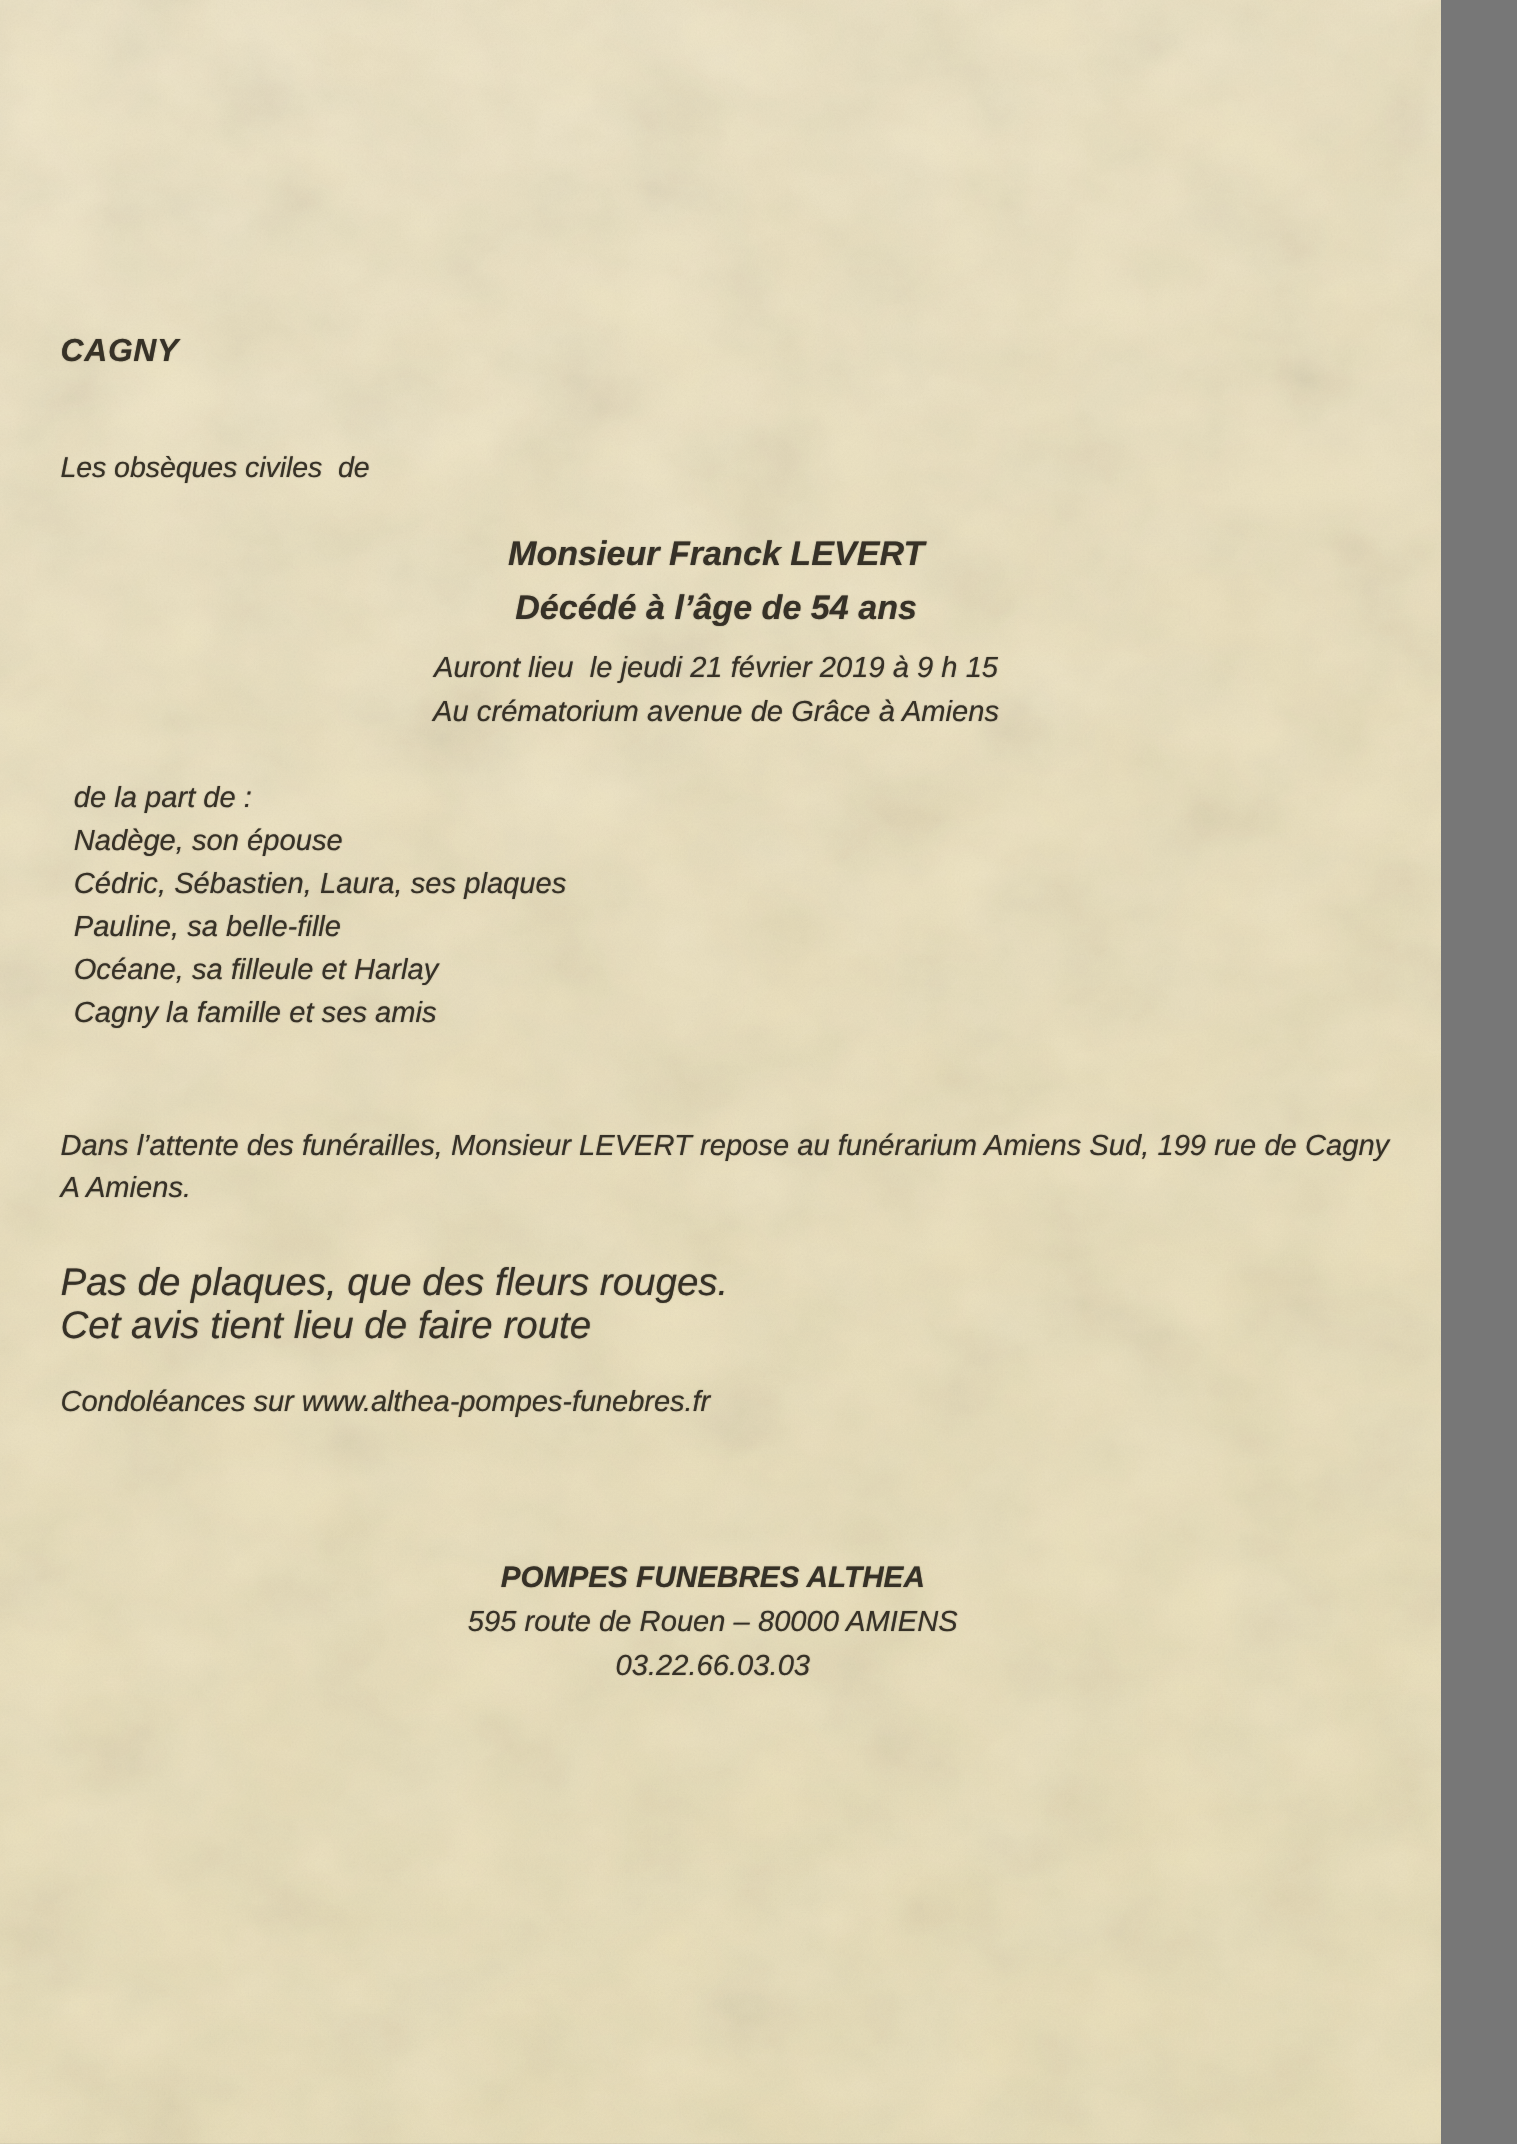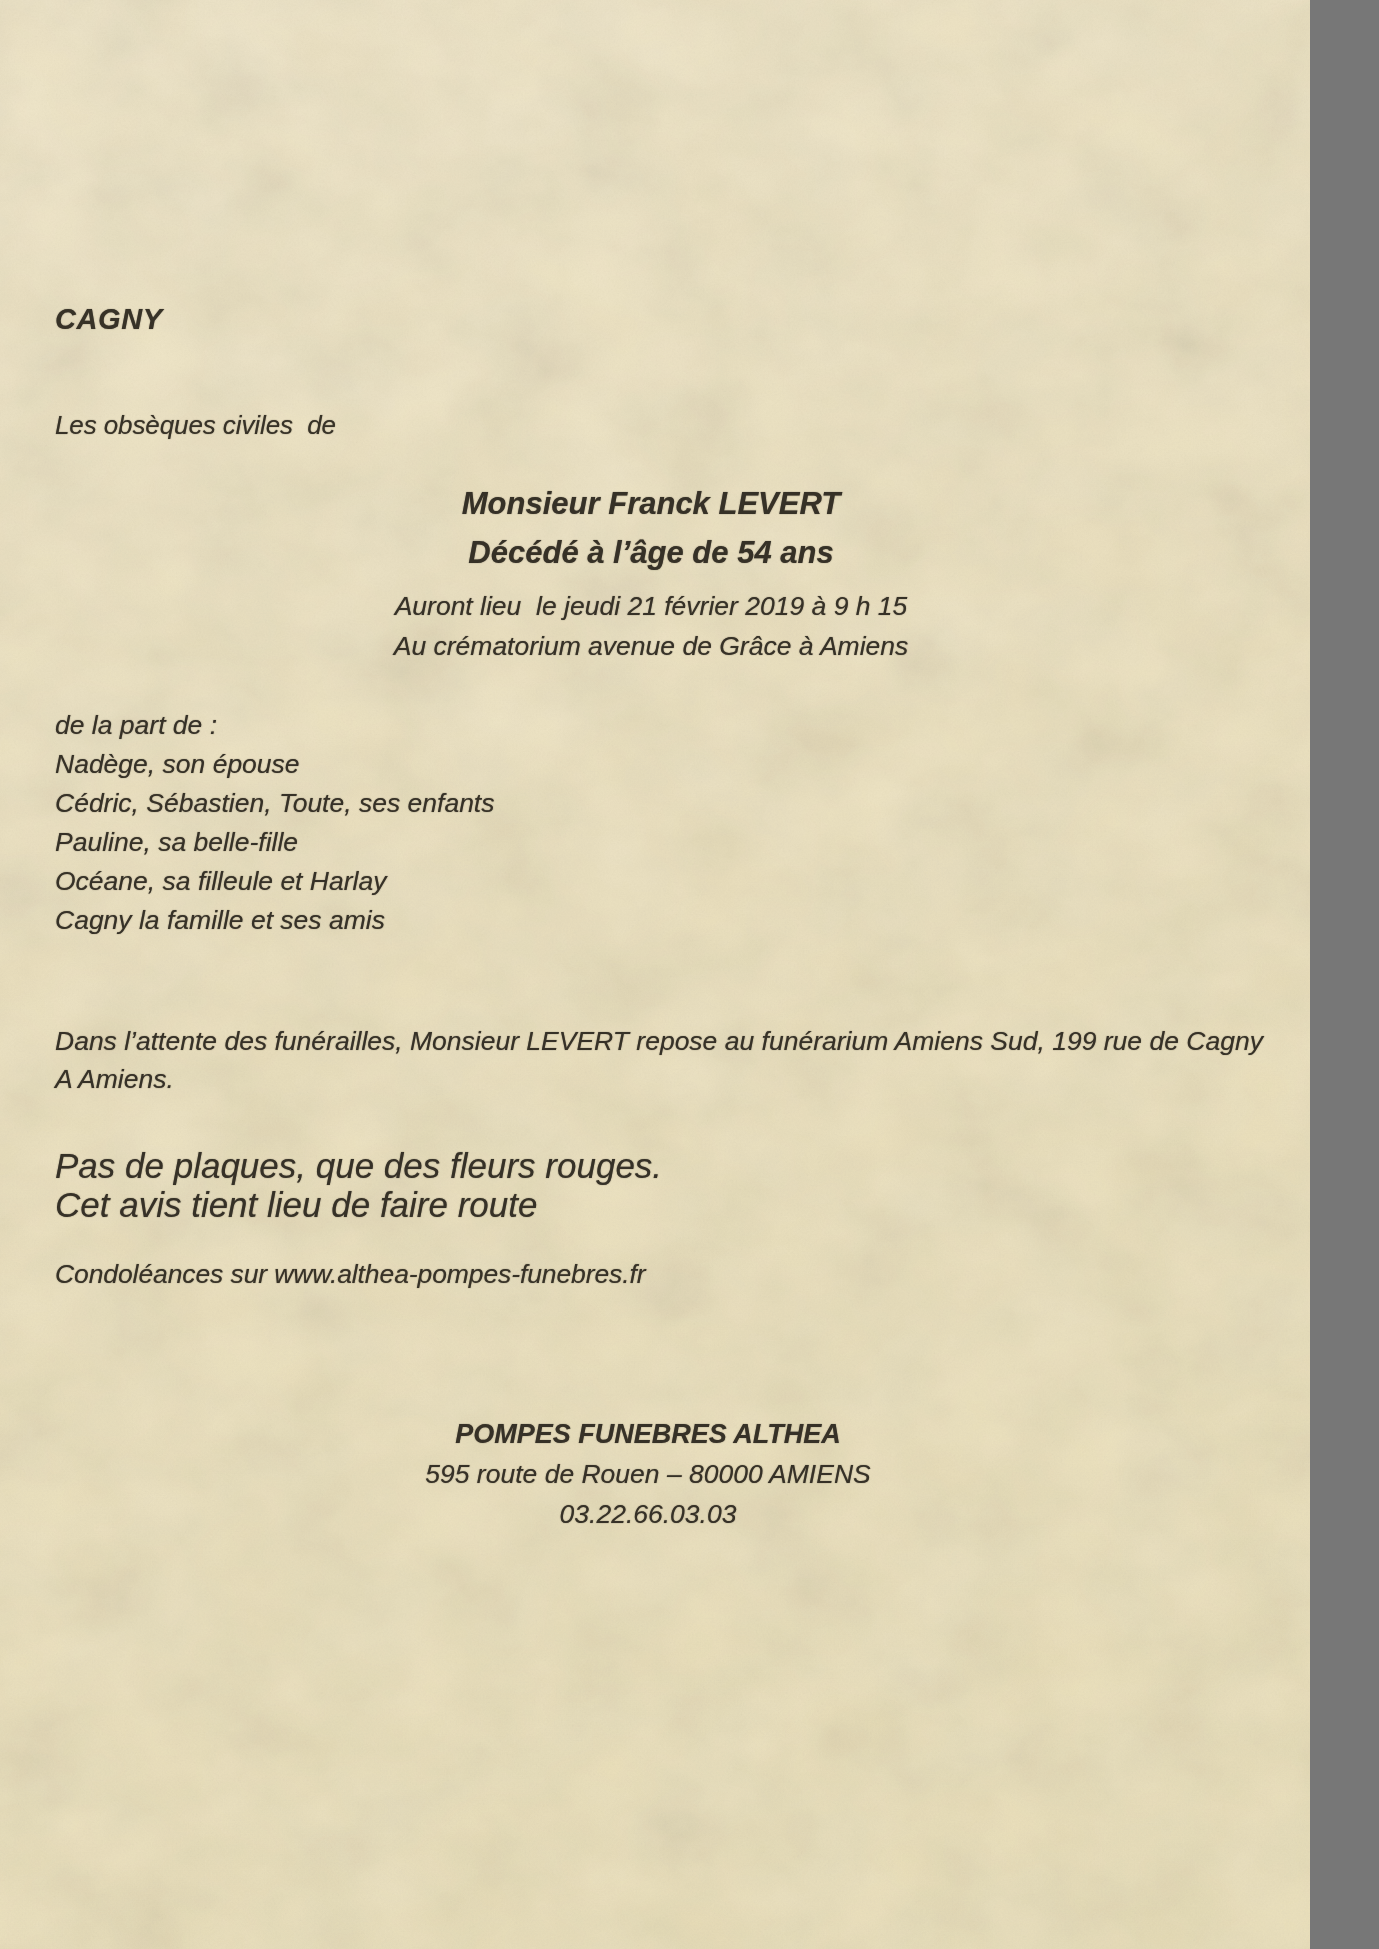--- a/index.html
+++ b/index.html
@@ -59,20 +59,21 @@
   .date-line     { font-size: 26.5px; line-height: 1.15; margin-bottom: 9px; }
   .place-line    { font-size: 26.5px; line-height: 1.15; }
   .family {
     position: absolute;
     left: 55px; top: 706px;
     font-size: 26.5px; line-height: 39px;
   }
   .family div {
     white-space: pre-wrap;
     text-shadow: 0 0 1px rgba(54,48,38,0.55), 0 0 2px rgba(54,48,38,0.12);
+    margin-left: 12px;
   }
   .repose {
     position: absolute;
     left: 55px; top: 1022px; width: 1210px;
     font-size: 26.5px; line-height: 38px;
   }
   .repose div {
     white-space: pre-wrap;
     text-shadow: 0 0 1px rgba(54,48,38,0.55), 0 0 2px rgba(54,48,38,0.12);
   }
@@ -134,21 +135,21 @@
   <div class="center-block">
     <div class="line deceased-name">Monsieur Franck LEVERT</div>
     <div class="line age-line">Décédé à l’âge de 54 ans</div>
     <div class="line date-line">Auront lieu  le jeudi 21 février 2019 à 9 h 15</div>
     <div class="line place-line">Au crématorium avenue de Grâce à Amiens</div>
   </div>
 
   <div class="family">
     <div>de la part de :</div>
     <div>Nadège, son épouse</div>
-    <div>Cédric, Sébastien, Toute, ses enfants</div>
+    <div>Cédric, Sébastien, Laura, ses plaques</div>
     <div>Pauline, sa belle-fille</div>
     <div>Océane, sa filleule et Harlay</div>
     <div>Cagny la famille et ses amis</div>
   </div>
 
   <div class="repose">
     <div>Dans l’attente des funérailles, Monsieur LEVERT repose au funérarium Amiens Sud, 199 rue de Cagny</div>
     <div>A Amiens.</div>
   </div>
 

